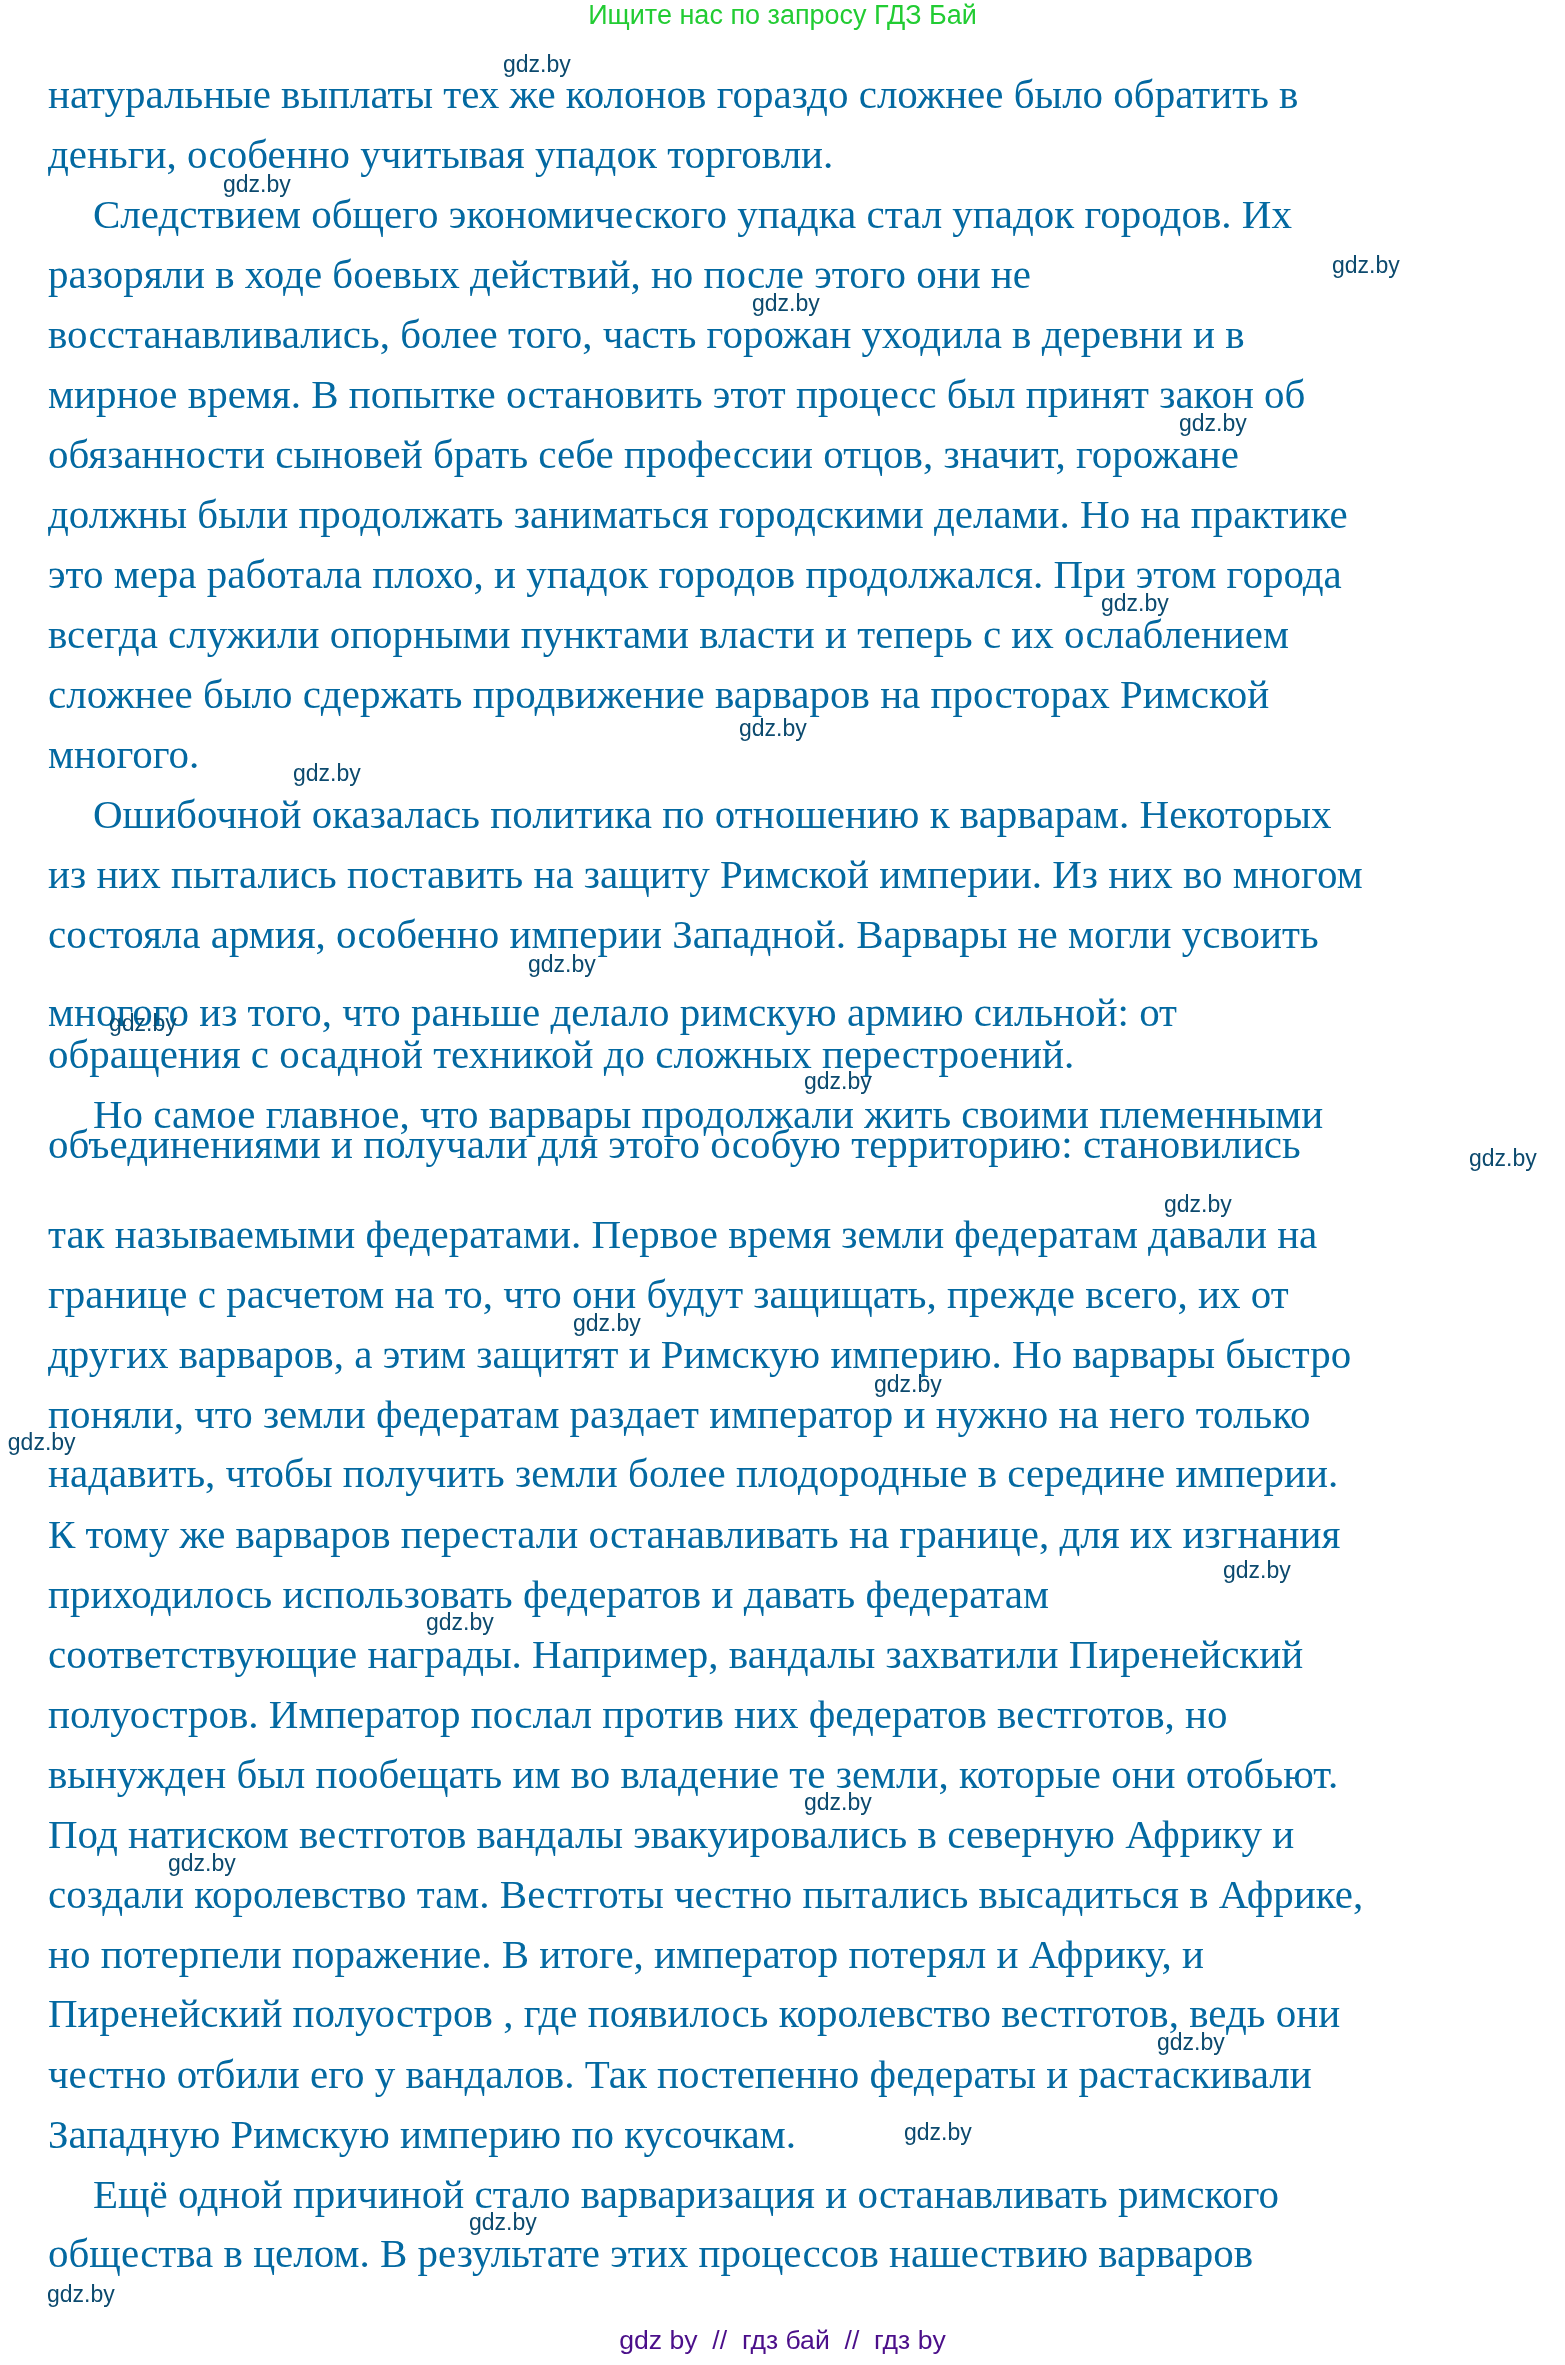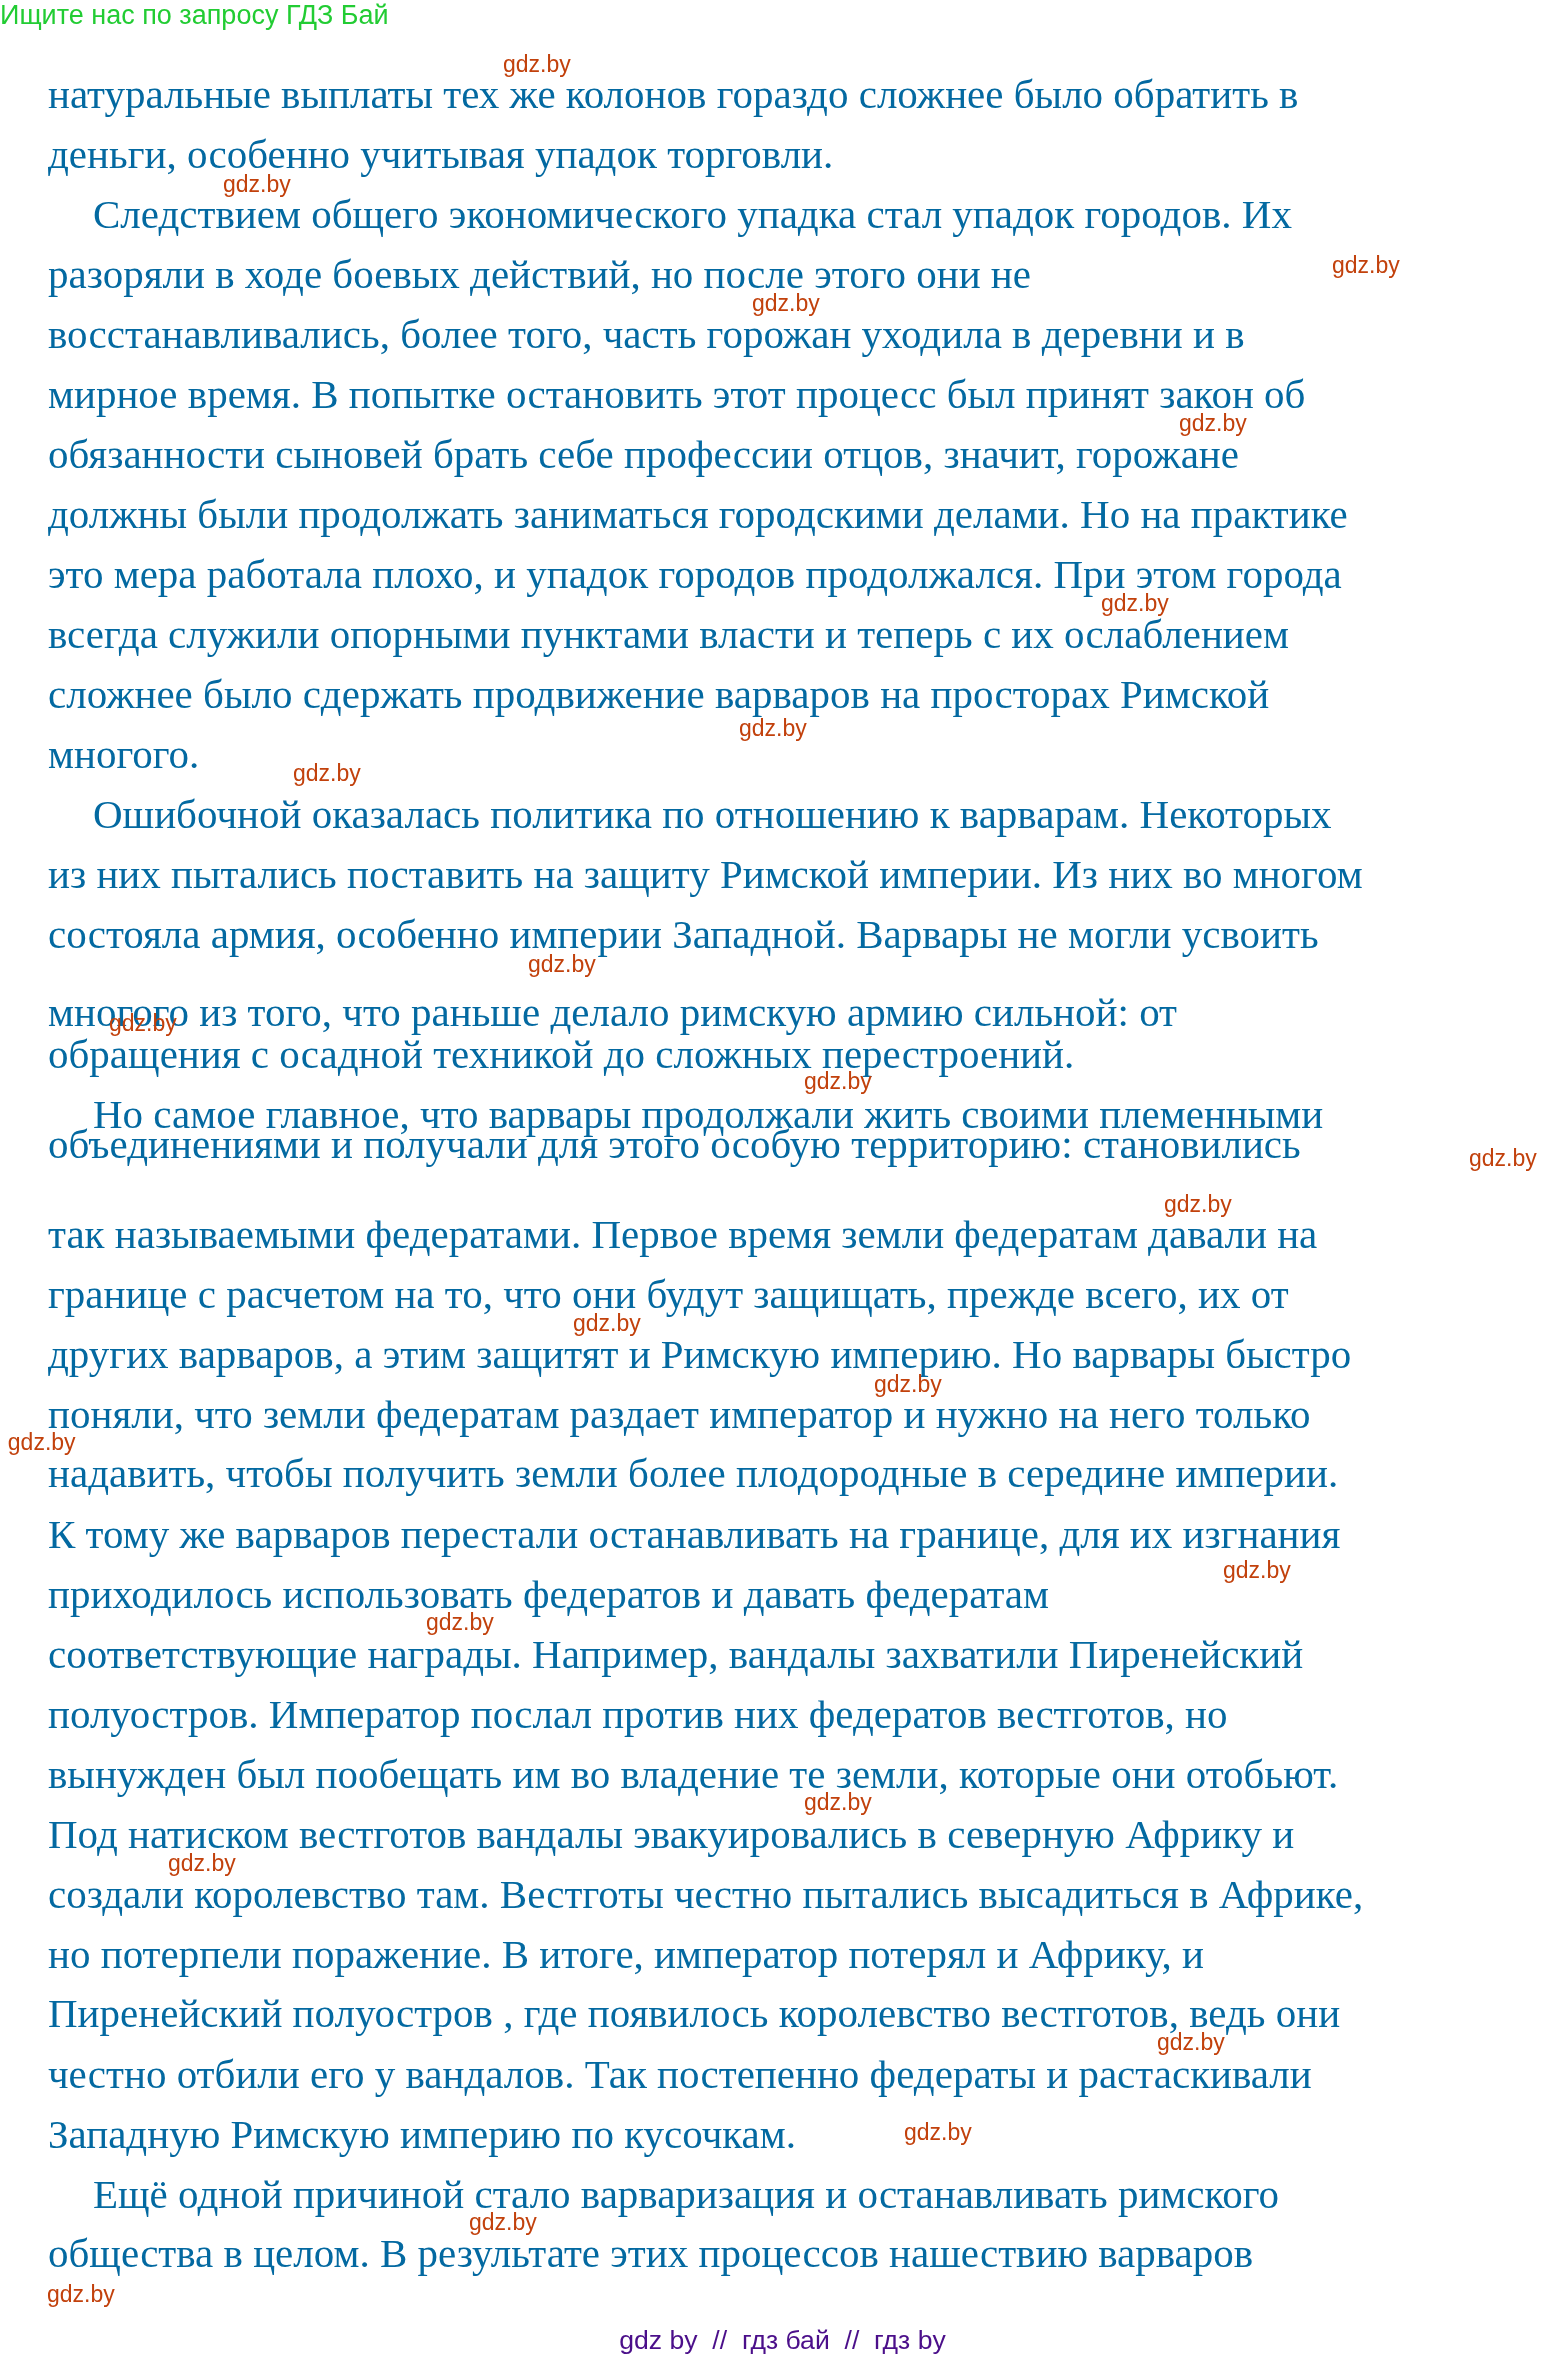--- a/index.html
+++ b/index.html
@@ -1,31 +1,31 @@
 <!DOCTYPE html>
 <html style="font-size:12.5px"><head>
 <meta charset="utf-8">
 <style>
   html, body { margin: 0; padding: 0; background: #ffffff; }
   body { width: 1565px; height: 2366px; position: relative; overflow: hidden; }
   .header {
     position: absolute; left: 0; top: 0; width: 1565px; height: 34px;
-    font-family: "Liberation Sans", sans-serif;
+    text-align: center; font-family: "Liberation Sans", sans-serif;
     font-size: 27px; line-height: 31px; color: #22cc33;
   }
   .line {
     position: absolute; left: 48px; white-space: nowrap;
     font-family: "Liberation Serif", serif; font-size: 41px; line-height: 47px;
     color: #0369a1; height: 47px;
   }
   .line.indent { left: 93px; }
   .wm {
     position: absolute; white-space: nowrap;
     font-family: "Liberation Sans", sans-serif; font-size: 23px; line-height: 25px;
-    color: #c2410c;
+    color: #0c4a6e;
   }
   .footer {
     position: absolute; left: 0; top: 2323px; width: 1565px; height: 34px;
     text-align: center; font-family: "Liberation Sans", sans-serif;
     font-size: 26.6px; line-height: 34px; color: #4b0f8a;
   }
 </style>
 </head>
 <body>
 

